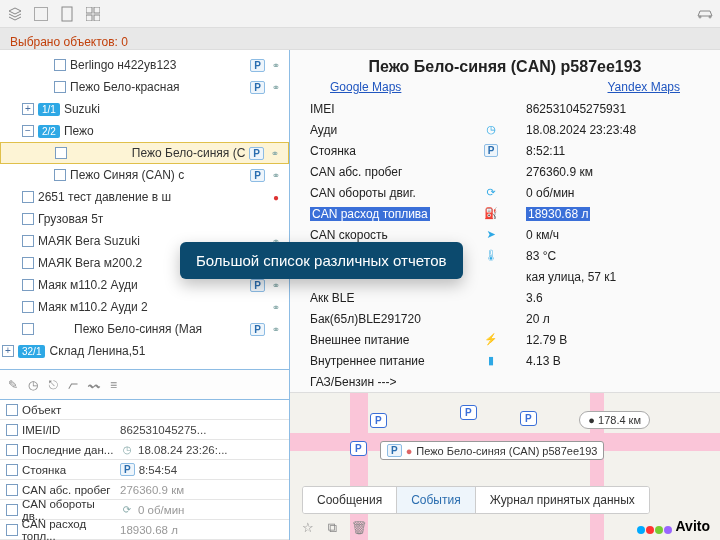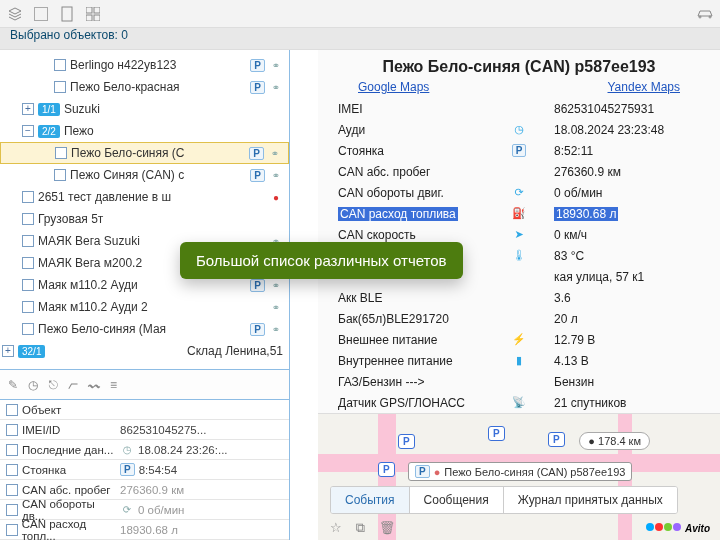--- a/index.html
+++ b/index.html
@@ -1,20 +1,20 @@
 <!DOCTYPE html>
 <html><head>
 <meta charset="utf-8">
 <style>
 * { box-sizing: border-box; margin: 0; padding: 0; }
 body { font-family: Arial, sans-serif; font-size: 12px; color: #333; background: #fff; overflow: hidden; width: 720px; height: 540px; position: relative; }
 .top-toolbar { height: 28px; background: #f3f3f3; border-bottom: 1px solid #ddd; display: flex; align-items: center; padding: 0 6px; gap: 8px; }
 .tb-icon { width: 18px; height: 18px; display: flex; align-items: center; justify-content: center; color: #888; cursor: pointer; }
-.statusbar { height: 22px; background: #e8e8e8; padding: 0 10px; display: flex; align-items: flex-start; font-size: 12px; color: #0c4a6e; border-bottom: 1px solid #ddd; }
-.main { display: flex; height: calc(540px - 50px); gap: 28px; }
+.statusbar { height: 22px; background: #e8e8e8; padding: 0 10px; display: flex; align-items: flex-end; font-size: 12px; color: #c2410c; border-bottom: 1px solid #ddd; }
+.main { display: flex; height: calc(540px - 50px); }
 .left { width: 290px; border-right: 1px solid #8dbce4; background: #fff; display: flex; flex-direction: column; }
 .tree { flex: 1 1 auto; min-height: 0; overflow: hidden; padding: 4px 0; }
 .tree-row { display: flex; align-items: center; height: 22px; padding: 0 6px; gap: 4px; font-size: 12px; }
 .tree-row.selected { background: #fdf4d5; border: 1px solid #e0c04a; height: 22px; }
 .indent-0 { padding-left: 2px; }
 .indent-1 { padding-left: 22px; }
 .indent-2 { padding-left: 54px; }
 .pm { width: 12px; height: 12px; border: 1px solid #7a9dc2; font-size: 10px; display: flex; align-items: center; justify-content: center; color: #4a6fa0; line-height: 1; }
 .badge { background: #2ea8e5; color: #fff; border-radius: 2px; font-size: 10px; padding: 1px 4px; }
 .checkbox { width: 12px; height: 12px; border: 1px solid #7a9dc2; background: #fff; }
@@ -29,31 +29,31 @@
 .right { flex: 1; display: flex; flex-direction: column; background: #fafafa; }
 .vehicle-title { font-size: 16px; font-weight: bold; text-align: center; padding: 8px 0 4px; color: #222; }
 .maplinks { display: flex; justify-content: space-between; padding: 0 40px 4px; font-size: 12px; }
 .maplinks a { color: #2056c0; text-decoration: underline; cursor: pointer; }
 .detail-table { padding: 0 20px; }
 .dt-row { display: flex; align-items: center; height: 21px; font-size: 12px; }
 .dt-lab { width: 170px; color: #222; }
 .dt-ic { width: 22px; display: flex; justify-content: center; color: #2ea8e5; font-size: 11px; }
 .dt-val { flex: 1; color: #222; margin-left: 24px; }
 .hl { background: #3a6fd8; color: #fff; padding: 0 2px; }
-.callout { position: absolute; left: 180px; top: 242px; background: #4d7c0f; color: #fff; padding: 10px 16px; border-radius: 6px; font-size: 15px; box-shadow: 0 6px 16px rgba(0,0,0,0.25); z-index: 100; }
+.callout { position: absolute; left: 180px; top: 242px; background: #0c4a6e; color: #fff; padding: 10px 16px; border-radius: 6px; font-size: 15px; box-shadow: 0 6px 16px rgba(0,0,0,0.25); z-index: 100; }
 .map-area { flex: 1; position: relative; background: #f3f2ed; border-top: 1px solid #ddd; overflow: hidden; }
 .map-road { position: absolute; background: #fac5d8; }
 .map-marker { position: absolute; background: #fff; border: 1px solid #3a6fd8; border-radius: 3px; padding: 1px 4px; font-size: 10px; color: #3a6fd8; font-weight: bold; }
 .map-label { position: absolute; background: #fff; border: 1px solid #999; border-radius: 3px; padding: 2px 6px; font-size: 11px; display: flex; align-items: center; gap: 4px; }
 .tabs { position: absolute; bottom: 26px; left: 12px; display: flex; background: #fff; border: 1px solid #ccc; border-radius: 3px; overflow: hidden; }
 .tab { padding: 6px 14px; font-size: 12px; border-right: 1px solid #ccc; background: #fff; cursor: pointer; }
 .tab:last-child { border-right: none; }
 .tab.active { background: #eef5fb; color: #2a6daf; }
 .map-ctrls { position: absolute; bottom: 4px; left: 12px; display: flex; gap: 14px; color: #888; font-size: 13px; }
-.avito { position: absolute; right: 10px; bottom: 6px; font-size: 10px; font-weight: bold; color: #000; display: flex; align-items: flex-start; gap: 4px; font-style: italic; }
+.avito { position: absolute; right: 10px; bottom: 6px; font-size: 14px; font-weight: bold; color: #000; display: flex; align-items: flex-end; gap: 4px; }
 .avito-dots { display: flex; gap: 1px; }
 .avdot { width: 8px; height: 8px; border-radius: 50%; }
 .sq { border: 1px solid #aaa; width: 14px; height: 14px; }
 .dist-label { position: absolute; right: 70px; top: 18px; background: #fff; border: 1px solid #aaa; border-radius: 10px; padding: 2px 8px; font-size: 11px; }
 </style>
 </head>
 <body>
 
 <div class="top-toolbar">
   <span class="tb-icon">
@@ -110,21 +110,21 @@
           <span class="badge">1/1</span>
           <span style="flex: 1 1 0%; overflow: hidden; white-space: nowrap;">Suzuki</span>
         </div>
         <div class="tree-row indent-1">
           <span class="pm">−</span>
           <span class="badge">2/2</span>
           <span style="flex: 1 1 0%; overflow: hidden; white-space: nowrap;">Пежо</span>
         </div>
         <div class="tree-row indent-2 selected">
           <span class="checkbox"></span>
-          <span style="flex: 1 1 0%; overflow: hidden; white-space: nowrap;">Пежо Бело-синяя (С</span>
+          <span style="flex: 1 1 0%; overflow: hidden; white-space: nowrap; text-align: right;">Пежо Бело-синяя (С</span>
           <span class="p-badge">P</span>
           <span class="mini-icon">⚭</span>
         </div>
         <div class="tree-row indent-2">
           <span class="checkbox"></span>
           <span style="flex: 1 1 0%; overflow: hidden; white-space: nowrap;">Пежо Синяя (CAN) с</span>
           <span class="p-badge">P</span>
           <span class="mini-icon">⚭</span>
         </div>
         <div class="tree-row indent-1">
@@ -151,28 +151,28 @@
           <span class="p-badge">P</span>
           <span class="mini-icon">⚭</span>
         </div>
         <div class="tree-row indent-1">
           <span class="checkbox"></span>
           <span style="flex: 1 1 0%; overflow: hidden; white-space: nowrap;">Маяк м110.2 Ауди 2</span>
           <span class="mini-icon">⚭</span>
         </div>
         <div class="tree-row indent-1">
           <span class="checkbox"></span>
-          <span style="flex: 1 1 0%; overflow: hidden; white-space: nowrap;">Пежо Бело-синяя (Мая</span>
+          <span style="flex: 1 1 0%; overflow: hidden; white-space: nowrap; margin-left: 36px;">Пежо Бело-синяя (Мая</span>
           <span class="p-badge">P</span>
           <span class="mini-icon">⚭</span>
         </div>
         <div class="tree-row indent-0">
           <span class="pm">+</span>
           <span class="badge">32/1</span>
-          <span style="flex: 1 1 0%; overflow: hidden; white-space: nowrap; text-align: right;">Склад Ленина,51</span>
+          <span style="flex: 1 1 0%; overflow: hidden; white-space: nowrap;">Склад Ленина,51</span>
         </div>
       </div>
     <div class="icon-toolbar">
       <span>✎</span>
       <span>◷</span>
       <span>⎋</span>
       <span>⦧</span>
       <span>〰</span>
       <span>≡</span>
     </div>
@@ -313,47 +313,41 @@
           <div class="dt-val">12.79 В</div>
         </div>
         <div class="dt-row">
           <div class="dt-lab">Внутреннее питание</div>
           <div class="dt-ic">▮</div>
           <div class="dt-val">4.13 В</div>
         </div>
         <div class="dt-row">
           <div class="dt-lab">ГАЗ/Бензин ---&gt;</div>
           <div class="dt-ic"></div>
-          <div class="dt-val">Бензин</div>
-        </div>
-        <div class="dt-row">
-          <div class="dt-lab">Датчик GPS/ГЛОНАСС</div>
-          <div class="dt-ic">📡</div>
-          <div class="dt-val">21 спутников</div>
         </div>
       </div>
 
     <div class="map-area">
       <div class="map-road" style="left:0;top:40px;width:100%;height:18px;"></div>
       <div class="map-road" style="left:60px;top:0;width:18px;height:100%;"></div>
       <div class="map-road" style="left:300px;top:0;width:14px;height:100%;"></div>
       <div class="map-marker" style="left:80px;top:20px;">P</div>
       <div class="map-marker" style="left:170px;top:12px;">P</div>
       <div class="map-marker" style="left:230px;top:18px;">P</div>
       <div class="map-marker" style="left:60px;top:48px;">P</div>
       <div class="map-marker" style="left:160px;top:50px;">P</div>
       <div class="dist-label">● <span>178.4 км</span></div>
       <div class="map-label" style="left:90px;top:48px;">
         <span class="p-badge">P</span>
           <span style="color:#d66;">●</span>
         <span>Пежо Бело-синяя (CAN) р587ее193</span>
       </div>
       <div class="tabs" id="tabs">
+          <div class="tab">Сообщения</div>
           <div class="tab active">События</div>
-          <div class="tab">Сообщения</div>
           <div class="tab">Журнал принятых данных</div>
         </div>
       <div class="map-ctrls">
         <span>☆</span>
         <span>⧉</span>
         <span>🗑</span>
       </div>
       <div class="avito">
         <span class="avito-dots">
           <span class="avdot" style="background:#0af"></span>

